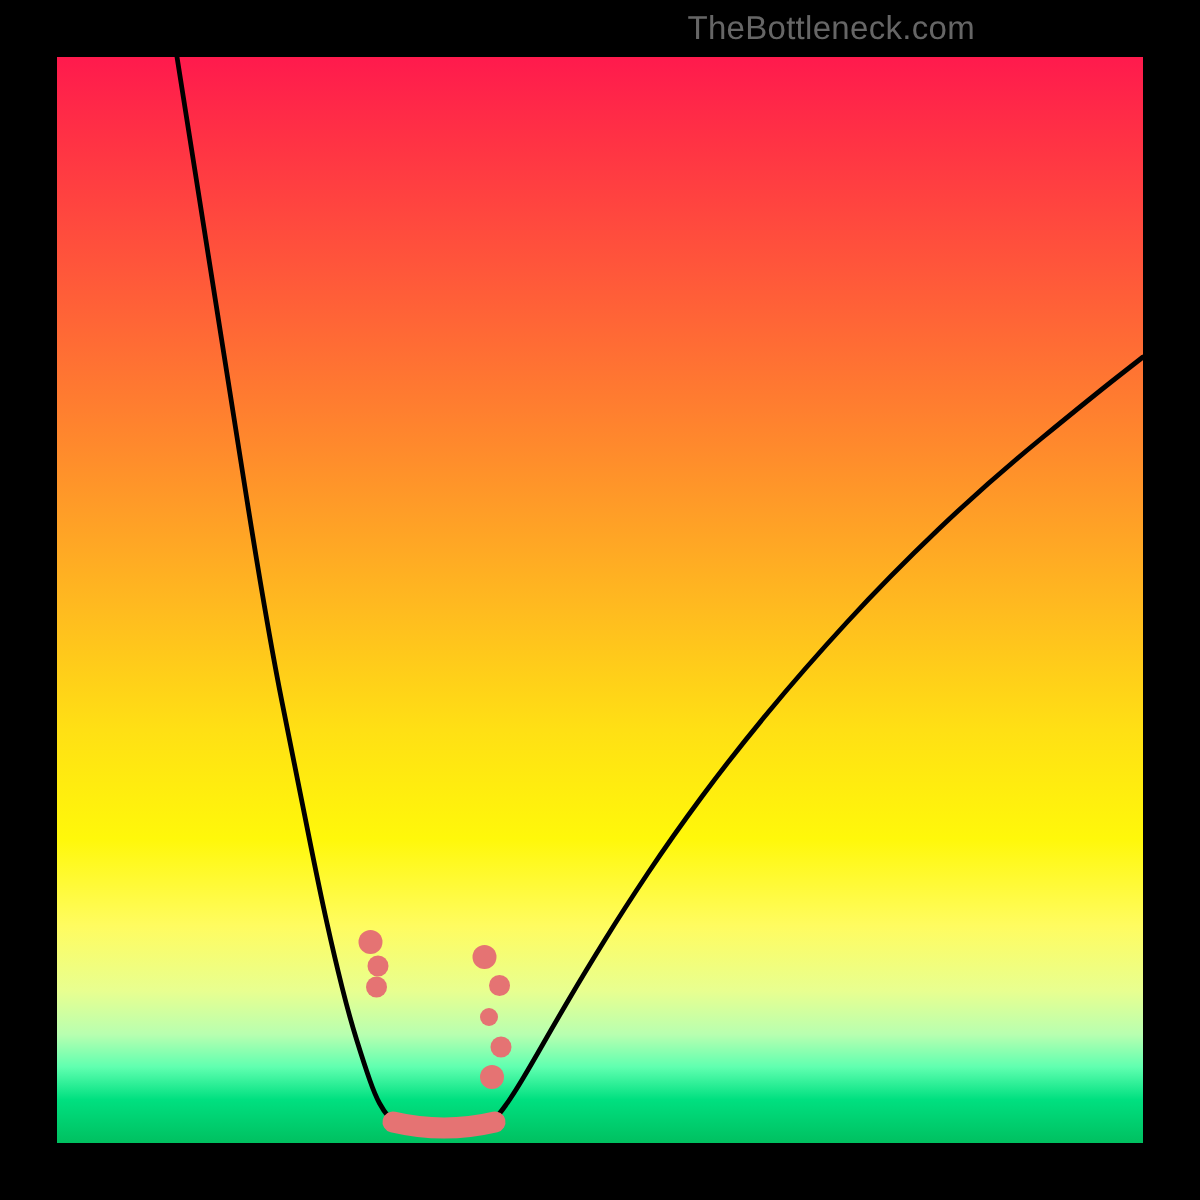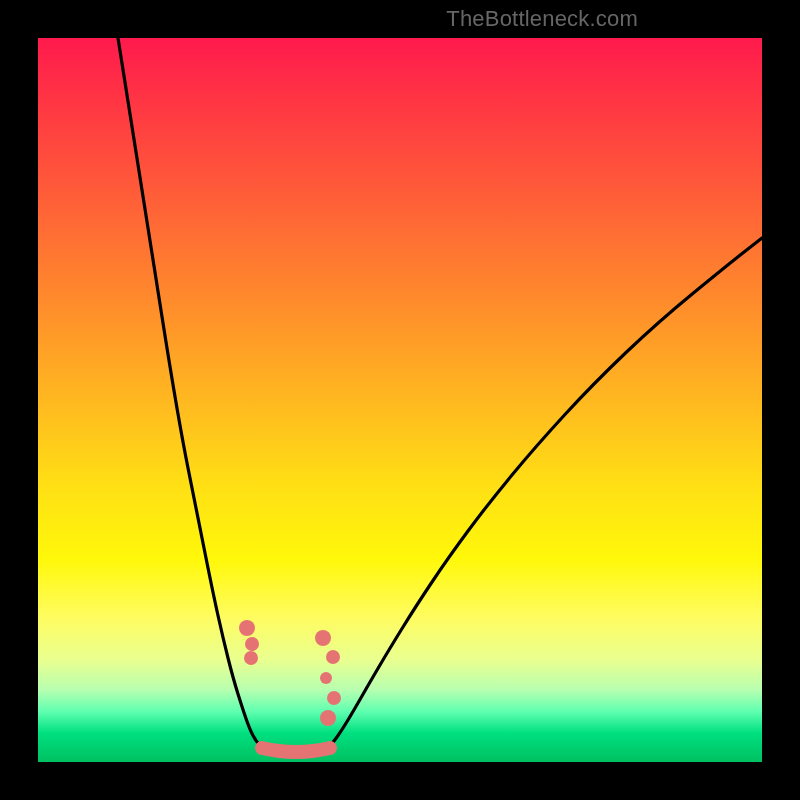--- a/index.html
+++ b/index.html
@@ -9,20 +9,21 @@
     height: 800px;
     background: #000;
     font-family: Arial, Helvetica, sans-serif;
   }
   .frame {
     position: absolute;
     left: 0; top: 0;
     width: 648px;
     height: 800px;
     background: #000;
+    padding-left: 12px;
   }
   .plot {
     position: absolute;
     left: 38px;
     top: 38px;
     width: 724px;
     height: 724px;
     
     background: linear-gradient(
       to bottom,

